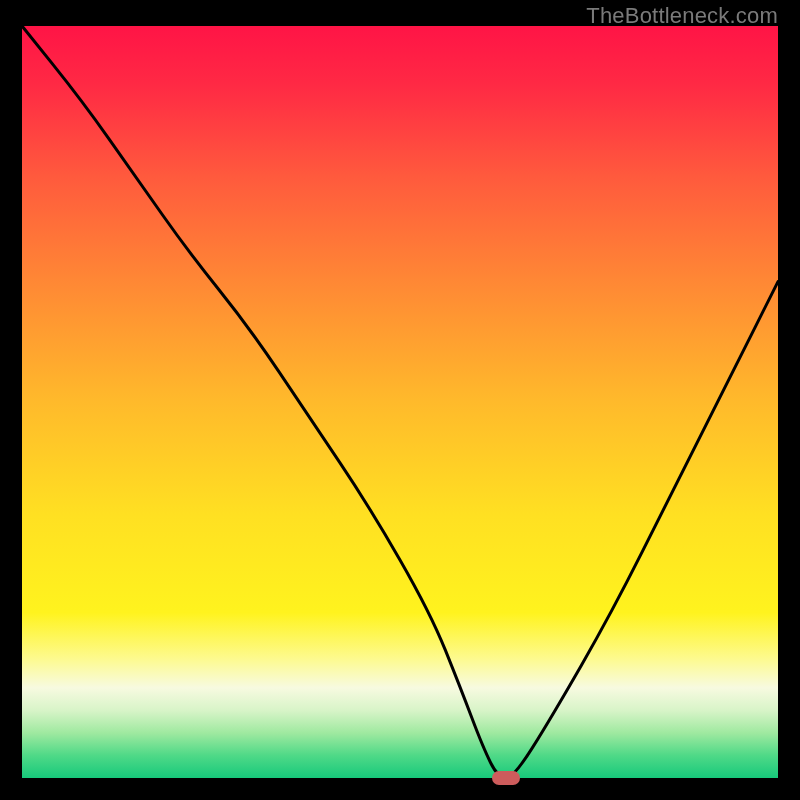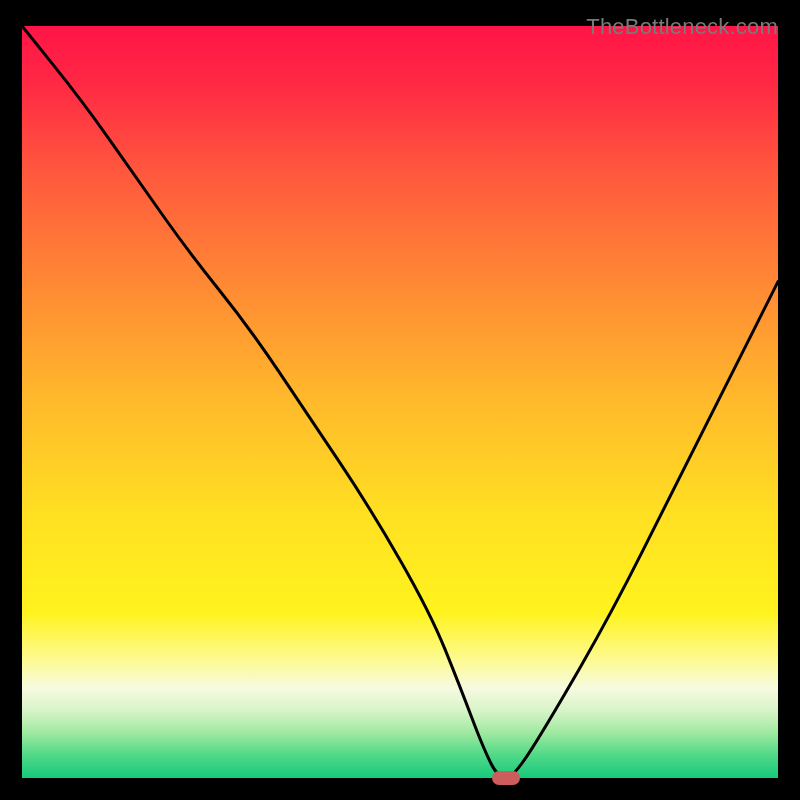--- a/index.html
+++ b/index.html
@@ -35,21 +35,21 @@
   .curve-svg {
     position: absolute;
     left: 0;
     top: 0;
     width: 100%;
     height: 100%;
     overflow: visible;
   }
   .watermark {
     position: absolute;
-    top: 14px;
+    top: 3px;
     right: 22px;
     color: #7a7a7a;
     font-size: 22px;
     font-weight: 500;
     letter-spacing: 0.2px;
   }
   .marker {
     position: absolute;
     width: 28px;
     height: 14px;

